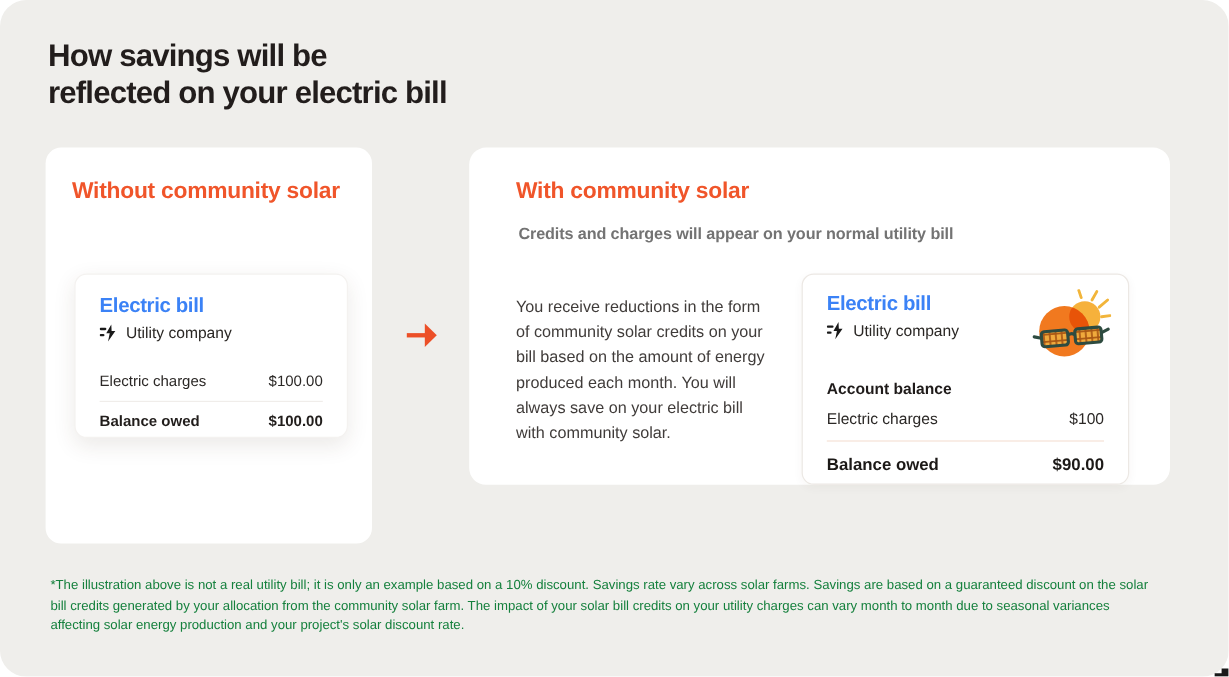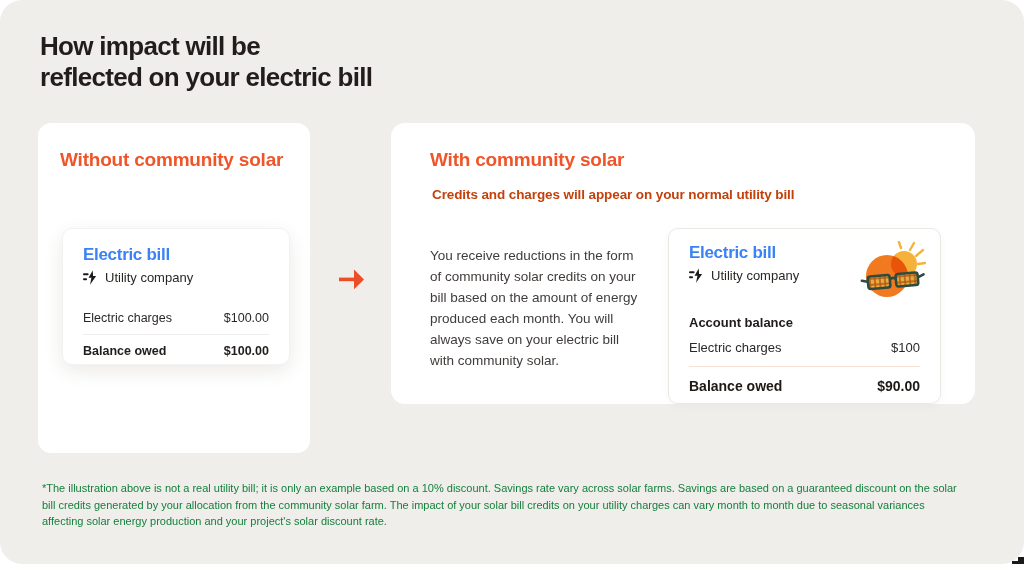--- a/index.html
+++ b/index.html
@@ -13,21 +13,21 @@
 
   .panel { position:absolute; background:#ffffff; border-radius:14px; }
   .panel-without { left:38px; top:123px; width:272px; height:330px;border-radius:13px; }
   .panel-with   { left:391px; top:123px; width:584px; height:281px; }
 
   .panel-heading { position:absolute; font-size:19px; font-weight:700; color:#F0552A; letter-spacing:-0.2px; }
   .panel-without .panel-heading { left:22px; top:26px; }
   .panel-with .panel-heading    { left:39px; top:26px; }
 
   .subheading { position:absolute; left:41px; top:64px; font-size:13.5px; font-weight:700;
-                color:#c2410c; letter-spacing:-0.1px; }
+                color:#737373; letter-spacing:-0.1px; }
 
   .description { position:absolute; left:39px; top:122px; width:216px; font-size:13.5px;
                  color:#403C3A; line-height:1.56; }
 
   .bill { position:absolute; background:#ffffff; border-radius:10px; }
   .bill-small { left:24px; top:105px; width:228px; height:137px; padding:16px 20px;
                 border:1px solid #F4F2F0; box-shadow:0 6px 18px rgba(70,50,30,0.10); }
   .bill-large { left:277px; top:105px; width:273px; height:176px; padding:14px 20px;
                 border:1px solid #ECE8E4; box-shadow:0 2px 8px rgba(70,50,30,0.04); }
 
@@ -58,21 +58,21 @@
 
   .corner-mark { position:absolute; right:0; bottom:0; width:12px; height:10px; }
 </style>
 </head>
 <body>
 
 <div class="canvas">
   <div class="frame"></div>
 
   <h1 class="main-title">
-    <span style="display:block">How impact will be</span>
+    <span style="display:block">How savings will be</span>
     <span style="display:block">reflected on your electric bill</span>
   </h1>
 
   <section class="panel panel-without">
     <h2 class="panel-heading">Without community solar</h2>
 
     <div class="bill bill-small">
       <div class="bill-title">Electric bill</div>
       <div class="provider-row">
         <svg width="15" height="15" viewBox="0 0 16 16">

